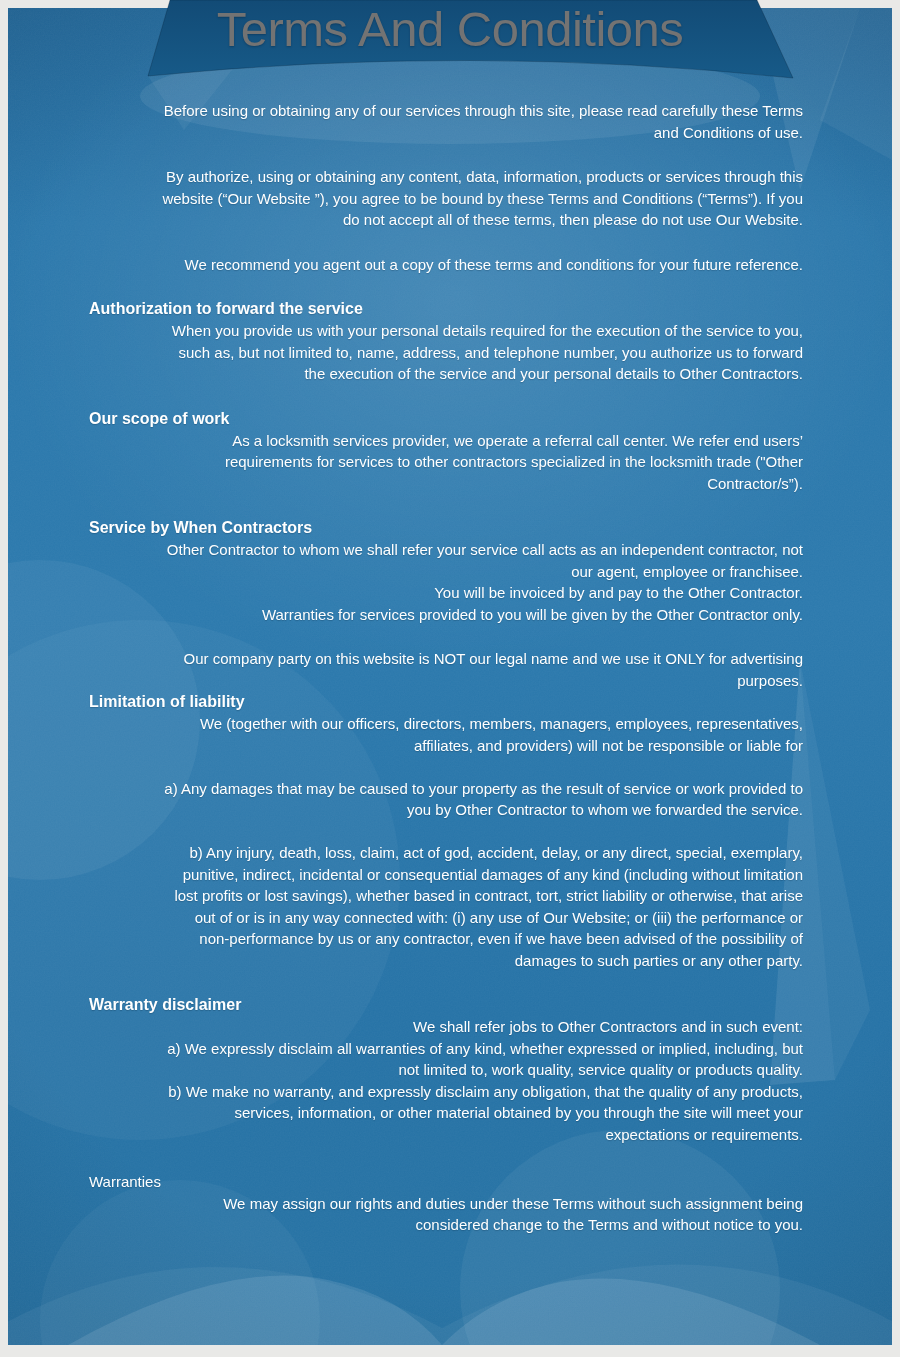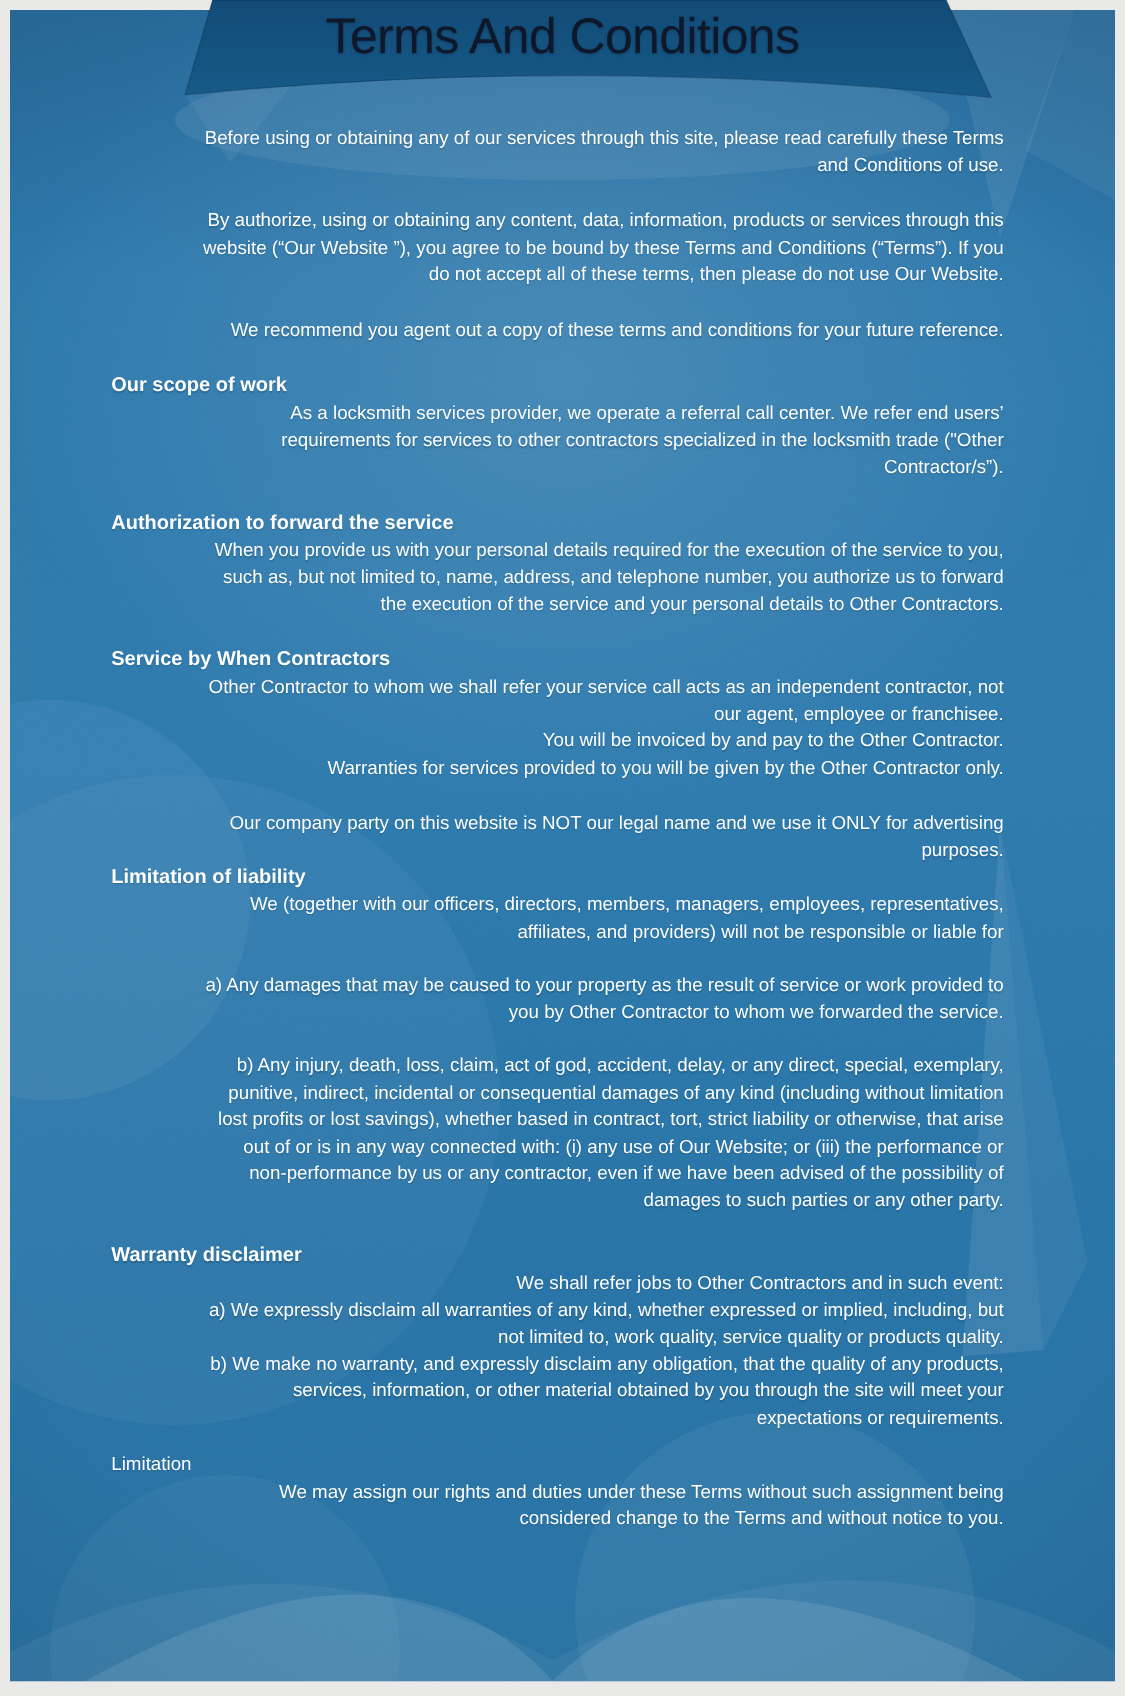--- a/index.html
+++ b/index.html
@@ -35,22 +35,22 @@
     z-index: 5;
     display: block;
   }
 
   .page-title {
     position: absolute;
     left: 0; right: 0;
     top: 5px;
     z-index: 6;
     text-align: center;
-    color: #0f172a;
-    font-size: 40px;
+    color: #737373;
+    font-size: 49px;
     font-weight: 400;
     letter-spacing: -0.5px;
     line-height: 48px;
     text-shadow: 0 1px 2px rgba(0,30,55,0.35);
   }
 
   .content {
     position: absolute;
     left: 89px;
     top: 100px;
@@ -80,21 +80,21 @@
     text-shadow: 0 1px 1px rgba(0,35,60,0.25);
   }
 
   .sec-heading.regular {
     font-weight: 400;
     font-size: 15px;
     line-height: 21.5px;
   }
 
   .sec .para { margin-bottom: 0; }
-  .sec.gap-lg { margin-bottom: 16px; }
+  .sec.gap-lg { margin-bottom: 26px; }
   .para.no-gap { margin-bottom: 0; }
 </style>
 </head>
 <body>
 
 <div class="page">
 
   <div class="canvas">
 
     <svg class="bg-deco" width="884" height="1337" viewBox="0 0 884 1337" aria-hidden="true">
@@ -143,31 +143,31 @@
     <p class="para">Before using or obtaining any of our services through this site, please read carefully these Terms
 and Conditions of use.</p>
 
     <p class="para">By authorize, using or obtaining any content, data, information, products or services through this
 website (“Our Website ”), you agree to be bound by these Terms and Conditions (“Terms”). If you
 do not accept all of these terms, then please do not use Our Website.</p>
 
     <p class="para">We recommend you agent out a copy of these terms and conditions for your future reference.</p>
 
     <section class="sec">
+      <h2 class="sec-heading">Authorization to forward the service</h2>
+      <p class="para">When you provide us with your personal details required for the execution of the service to you,
+such as, but not limited to, name, address, and telephone number, you authorize us to forward
+the execution of the service and your personal details to Other Contractors.</p>
+    </section>
+
+    <section class="sec">
       <h2 class="sec-heading">Our scope of work</h2>
       <p class="para">As a locksmith services provider, we operate a referral call center. We refer end users’
 requirements for services to other contractors specialized in the locksmith trade ("Other
 Contractor/s”).</p>
-    </section>
-
-    <section class="sec">
-      <h2 class="sec-heading">Authorization to forward the service</h2>
-      <p class="para">When you provide us with your personal details required for the execution of the service to you,
-such as, but not limited to, name, address, and telephone number, you authorize us to forward
-the execution of the service and your personal details to Other Contractors.</p>
     </section>
 
     <section class="sec">
       <h2 class="sec-heading">Service by When Contractors</h2>
       <p class="para">Other Contractor to whom we shall refer your service call acts as an independent contractor, not
 our agent, employee or franchisee.
 You will be invoiced by and pay to the Other Contractor.
 Warranties for services provided to you will be given by the Other Contractor only.</p>
     </section>
 
@@ -194,19 +194,19 @@
       <h2 class="sec-heading">Warranty disclaimer</h2>
       <p class="para">We shall refer jobs to Other Contractors and in such event:
 a) We expressly disclaim all warranties of any kind, whether expressed or implied, including, but
 not limited to, work quality, service quality or products quality.
 b) We make no warranty, and expressly disclaim any obligation, that the quality of any products,
 services, information, or other material obtained by you through the site will meet your
 expectations or requirements.</p>
     </section>
 
     <section class="sec">
-      <h2 class="sec-heading regular">Limitation</h2>
+      <h2 class="sec-heading regular">Warranties</h2>
       <p class="para">We may assign our rights and duties under these Terms without such assignment being
 considered change to the Terms and without notice to you.</p>
     </section>
 
   </div>
 </div>
 
 </body></html>

